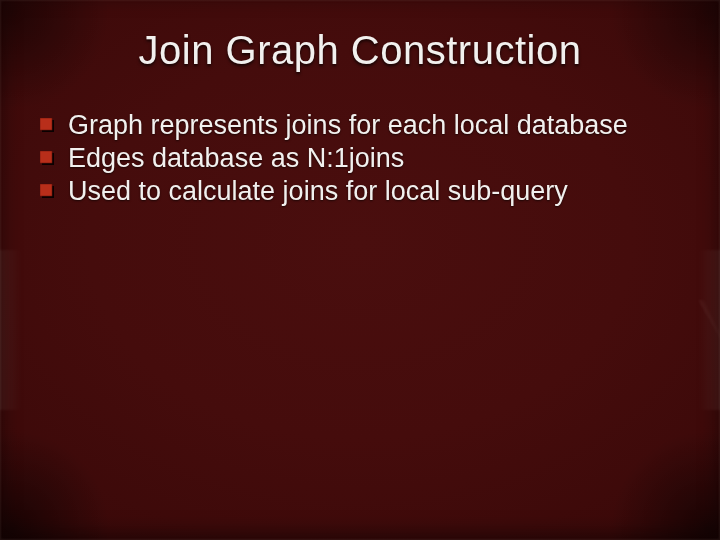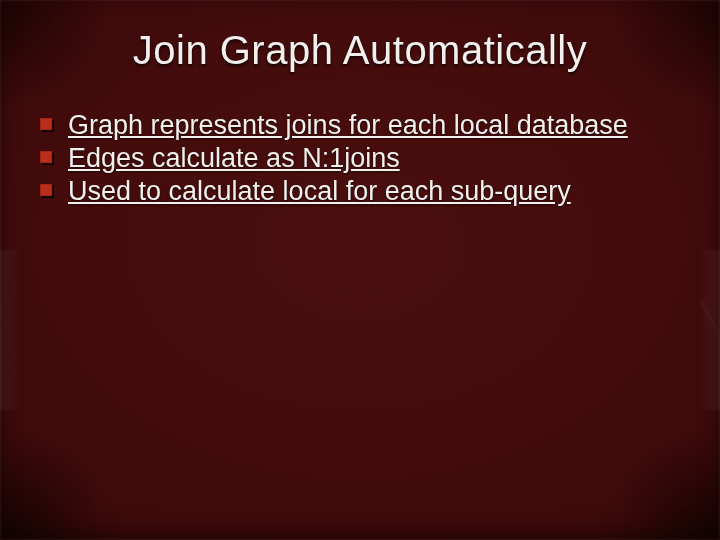--- a/index.html
+++ b/index.html
@@ -83,21 +83,20 @@
     padding: 0;
     color: #f2f0ee;
     font-size: 27px;
     line-height: 1.22;
   }
   ul.bullets li {
     position: relative;
     padding-left: 28px;
     margin: 0;
     text-shadow: 0 1px 2px rgba(0,0,0,0.6);
-    text-decoration: underline;
   }
   ul.bullets li .bullet-icon {
     position: absolute;
     left: 0;
     top: 0.32em;
     width: 16px;
     height: 16px;
   }
   .bullet-icon svg { display:block; }
 </style>
@@ -107,44 +106,44 @@
 <div class="slide">
   <div class="corner tl"></div>
   <div class="corner tr"></div>
   <div class="corner bl"></div>
   <div class="corner br"></div>
   <div class="flare left"></div>
   <div class="flare right"></div>
   <div class="flare rays"></div>
   <div class="edge-glow"></div>
 
-  <h1 class="title">Join Graph Automatically</h1>
+  <h1 class="title">Join Graph Construction</h1>
 
   <ul class="bullets">
     <li>
       <span class="bullet-icon">
         <svg viewBox="0 0 16 16" width="16" height="16">
           <rect x="2" y="2" width="12" height="12" fill="#000" opacity="0.85"></rect>
           <rect x="0" y="0" width="12" height="12" fill="#b82e1a" stroke="#6e140a" stroke-width="0.6"></rect>
         </svg>
       </span>
       <span>Graph represents joins for each local database</span>
     </li>
     <li>
       <span class="bullet-icon">
         <svg viewBox="0 0 16 16" width="16" height="16">
           <rect x="2" y="2" width="12" height="12" fill="#000" opacity="0.85"></rect>
           <rect x="0" y="0" width="12" height="12" fill="#b82e1a" stroke="#6e140a" stroke-width="0.6"></rect>
         </svg>
       </span>
-      <span>Edges calculate as N:1joins</span>
+      <span>Edges database as N:1joins</span>
     </li>
     <li>
       <span class="bullet-icon">
         <svg viewBox="0 0 16 16" width="16" height="16">
           <rect x="2" y="2" width="12" height="12" fill="#000" opacity="0.85"></rect>
           <rect x="0" y="0" width="12" height="12" fill="#b82e1a" stroke="#6e140a" stroke-width="0.6"></rect>
         </svg>
       </span>
-      <span>Used to calculate local for each sub-query</span>
+      <span>Used to calculate joins for local sub-query</span>
     </li>
   </ul>
 </div>
 
 </body></html>

